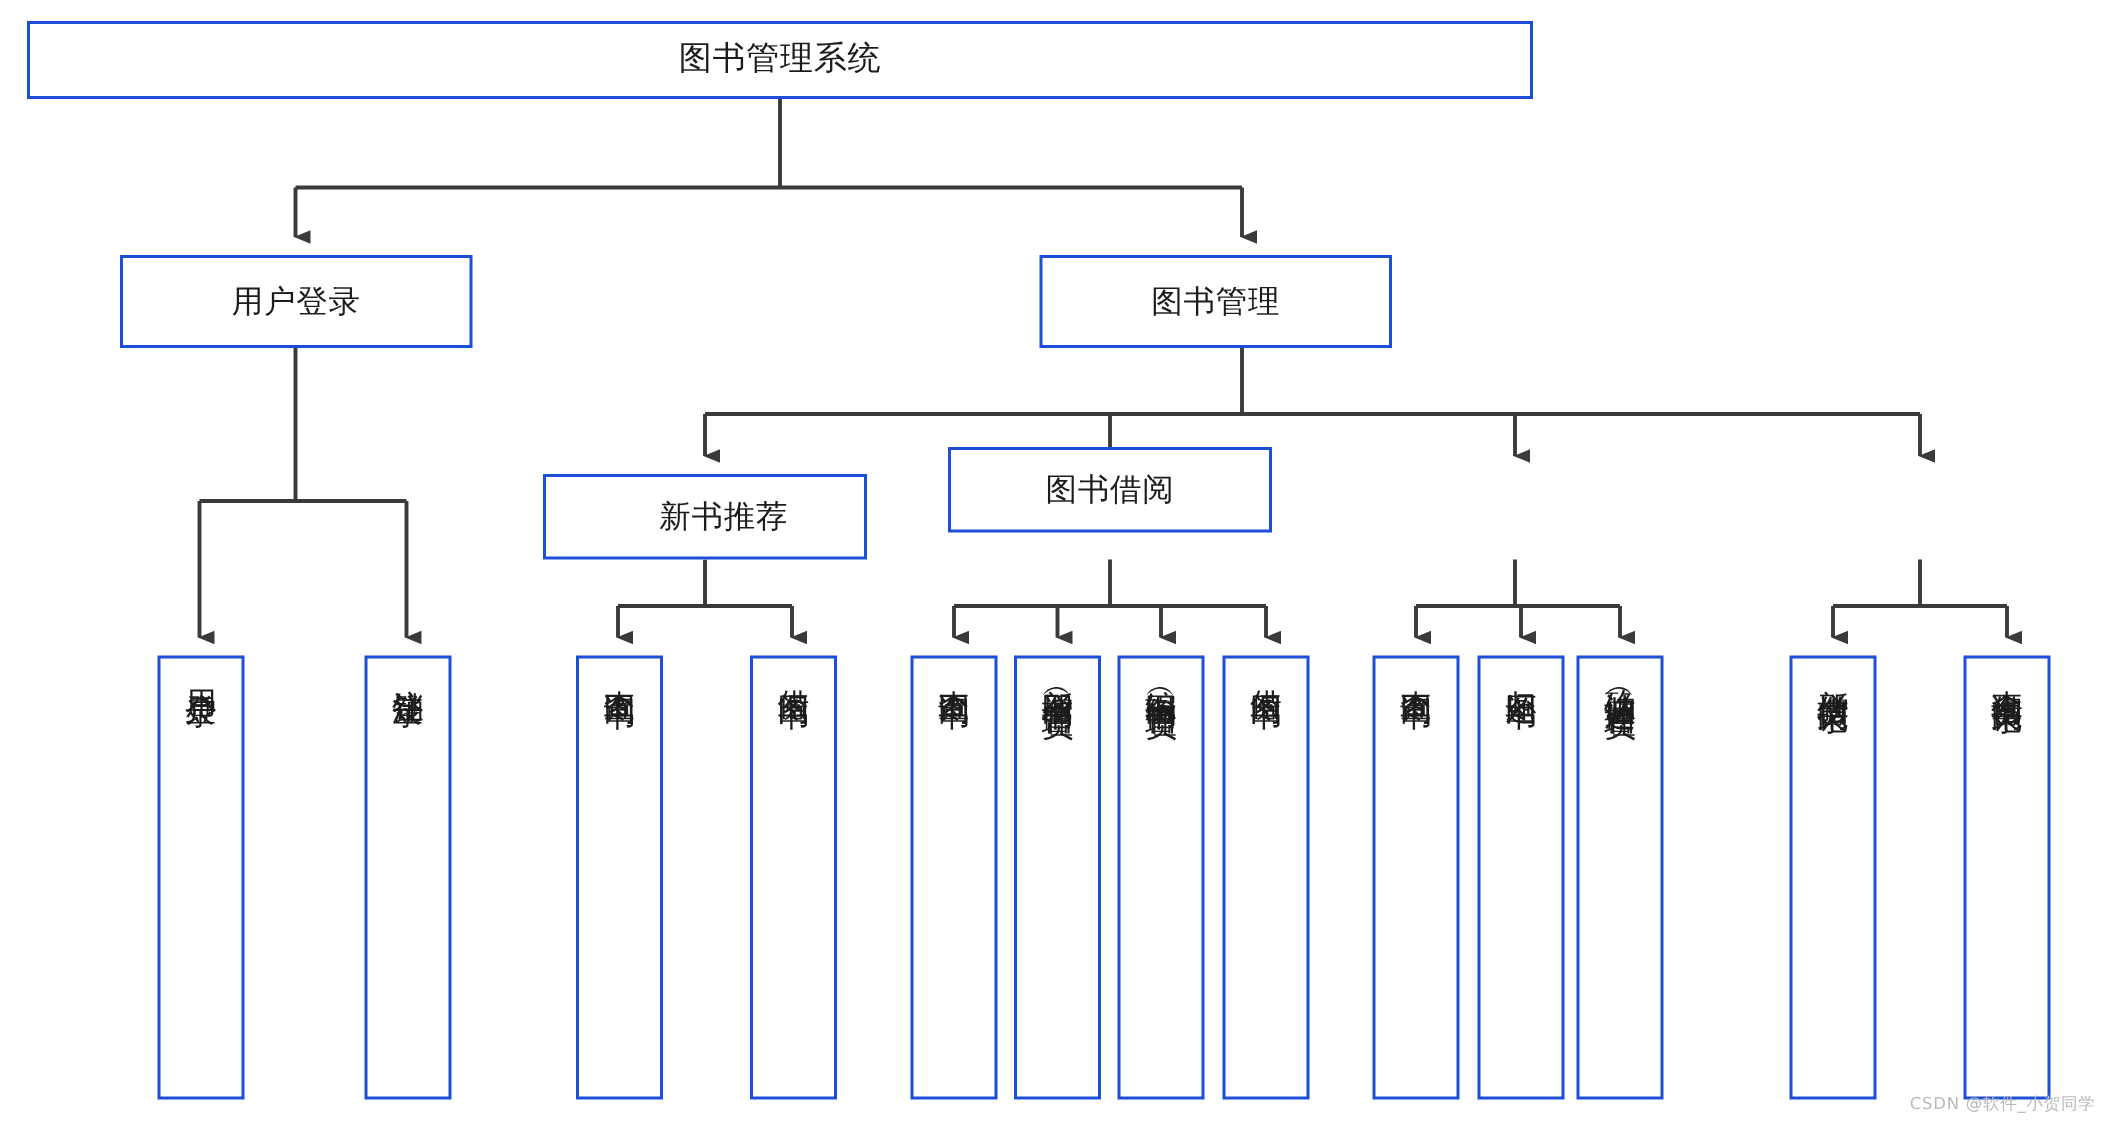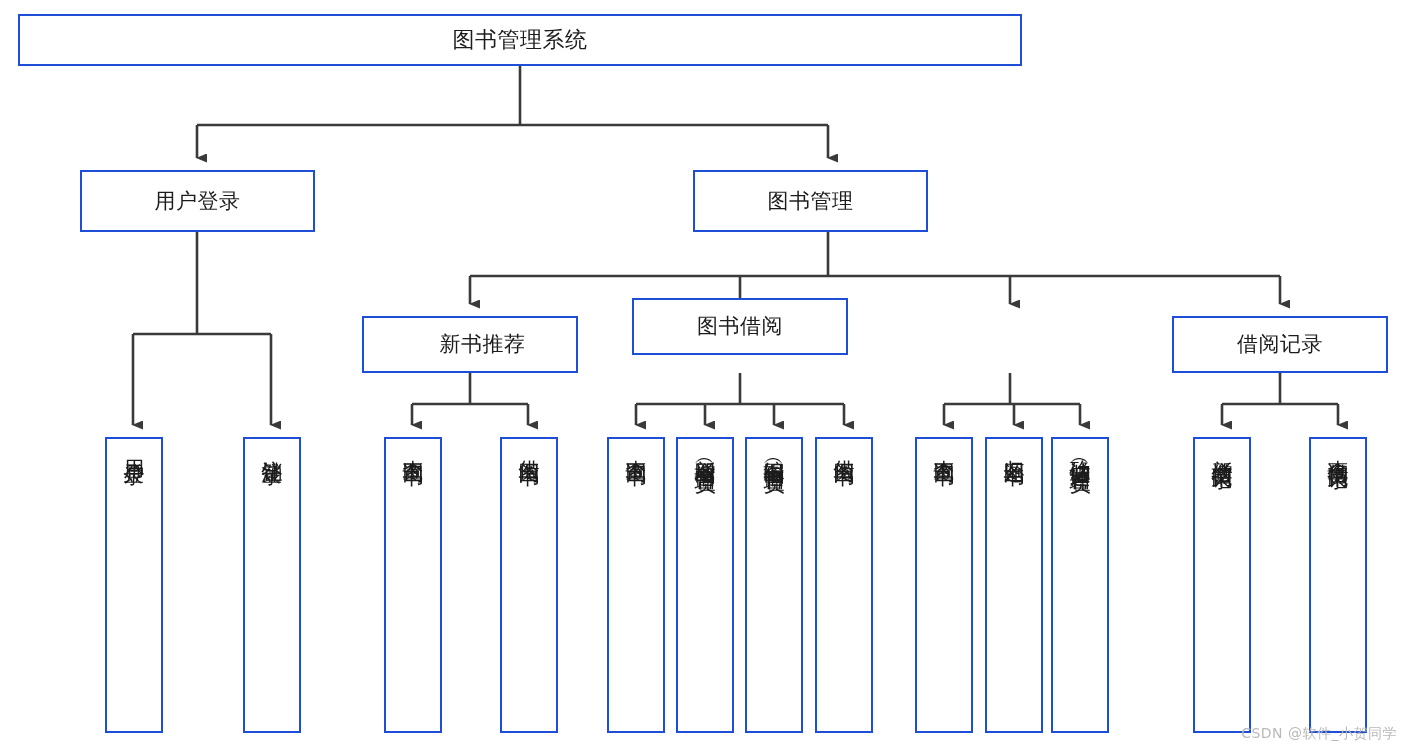--- a/index.html
+++ b/index.html
@@ -55,21 +55,21 @@
     font-size: 21px;
     line-height: 1.05;
     letter-spacing: 2px;
     white-space: nowrap;
   }
   .node.root .lbl { font-size: 22px; }
   .watermark {
     position: absolute;
     right: 8px;
     bottom: 4px;
-    font-size: 14px;
+    font-size: 11px;
     color: #b9b9b9;
     white-space: nowrap;
     letter-spacing: 0.5px;
   }
 </style>
 </head>
 <body>
 
 <div id="canvas">
 
@@ -134,23 +134,20 @@
   <div class="node horiz" style="left:682px; top:170px; width:235px; height:62px;margin-left:11px;">
     <span class="lbl">图书管理</span>
   </div>
 
   <div class="node horiz" style="left:362px; top:316px; width:216px; height:57px;padding-left:25px;">
     <span class="lbl">新书推荐</span>
   </div>
   <div class="node horiz" style="left:632px; top:298px; width:216px; height:57px;">
     <span class="lbl">图书借阅</span>
   </div>
-  <div class="node horiz" style="left:1172px; top:316px; width:216px; height:57px;">
-    <span class="lbl">借阅记录</span>
-  </div>
 
   <div class="node vert" style="left:105px; top:437px; width:58px; height:296px;">
     <span class="lbl">用户登录</span>
   </div>
   <div class="node vert" style="left:243px; top:437px; width:58px; height:296px;">
     <span class="lbl">注销登录</span>
   </div>
 
   <div class="node vert" style="left:384px; top:437px; width:58px; height:296px;">
     <span class="lbl">查询图书</span>

